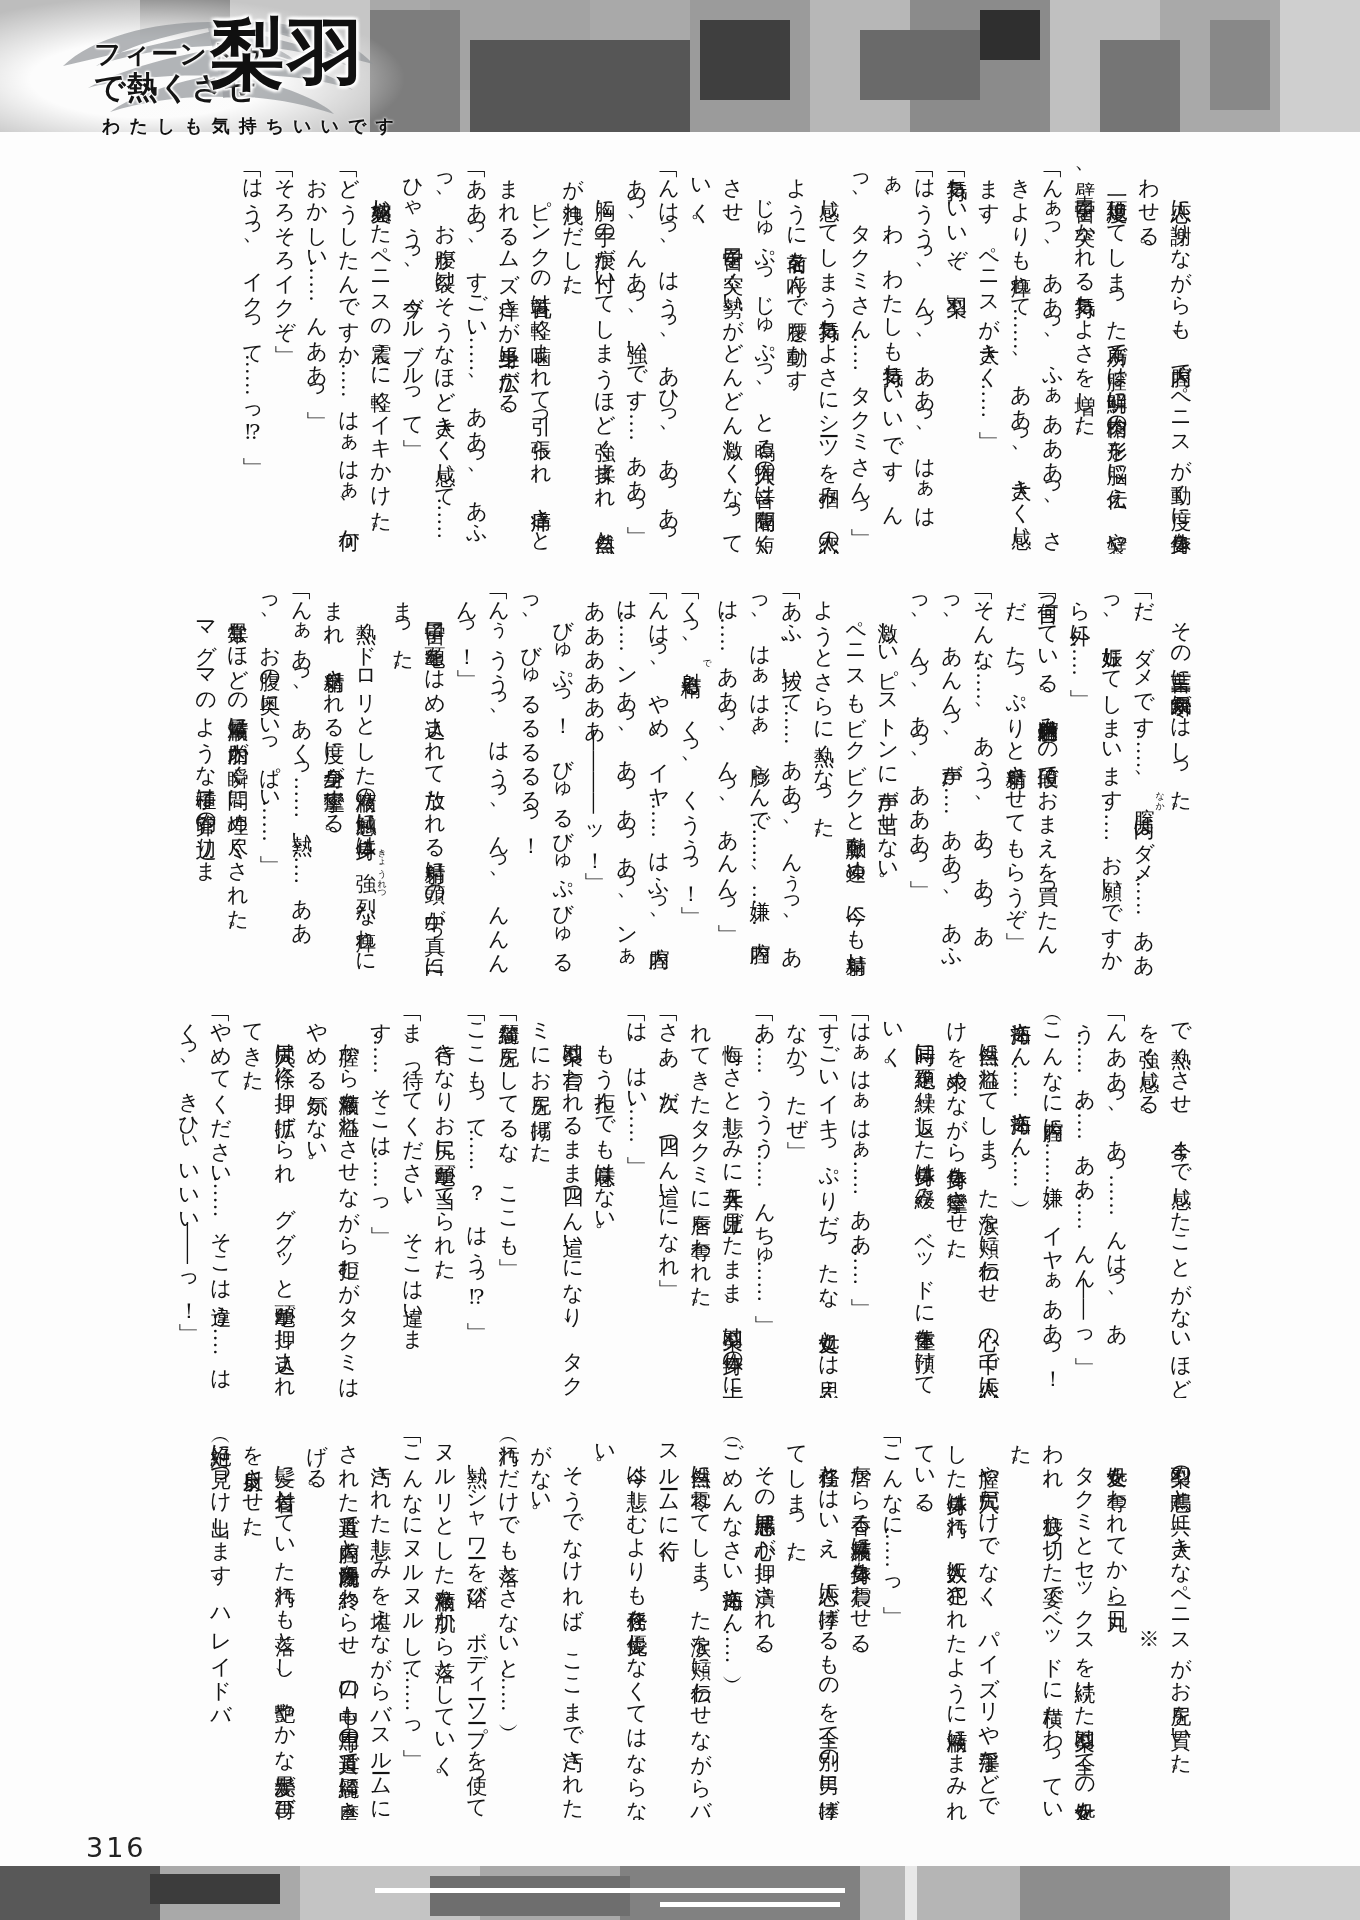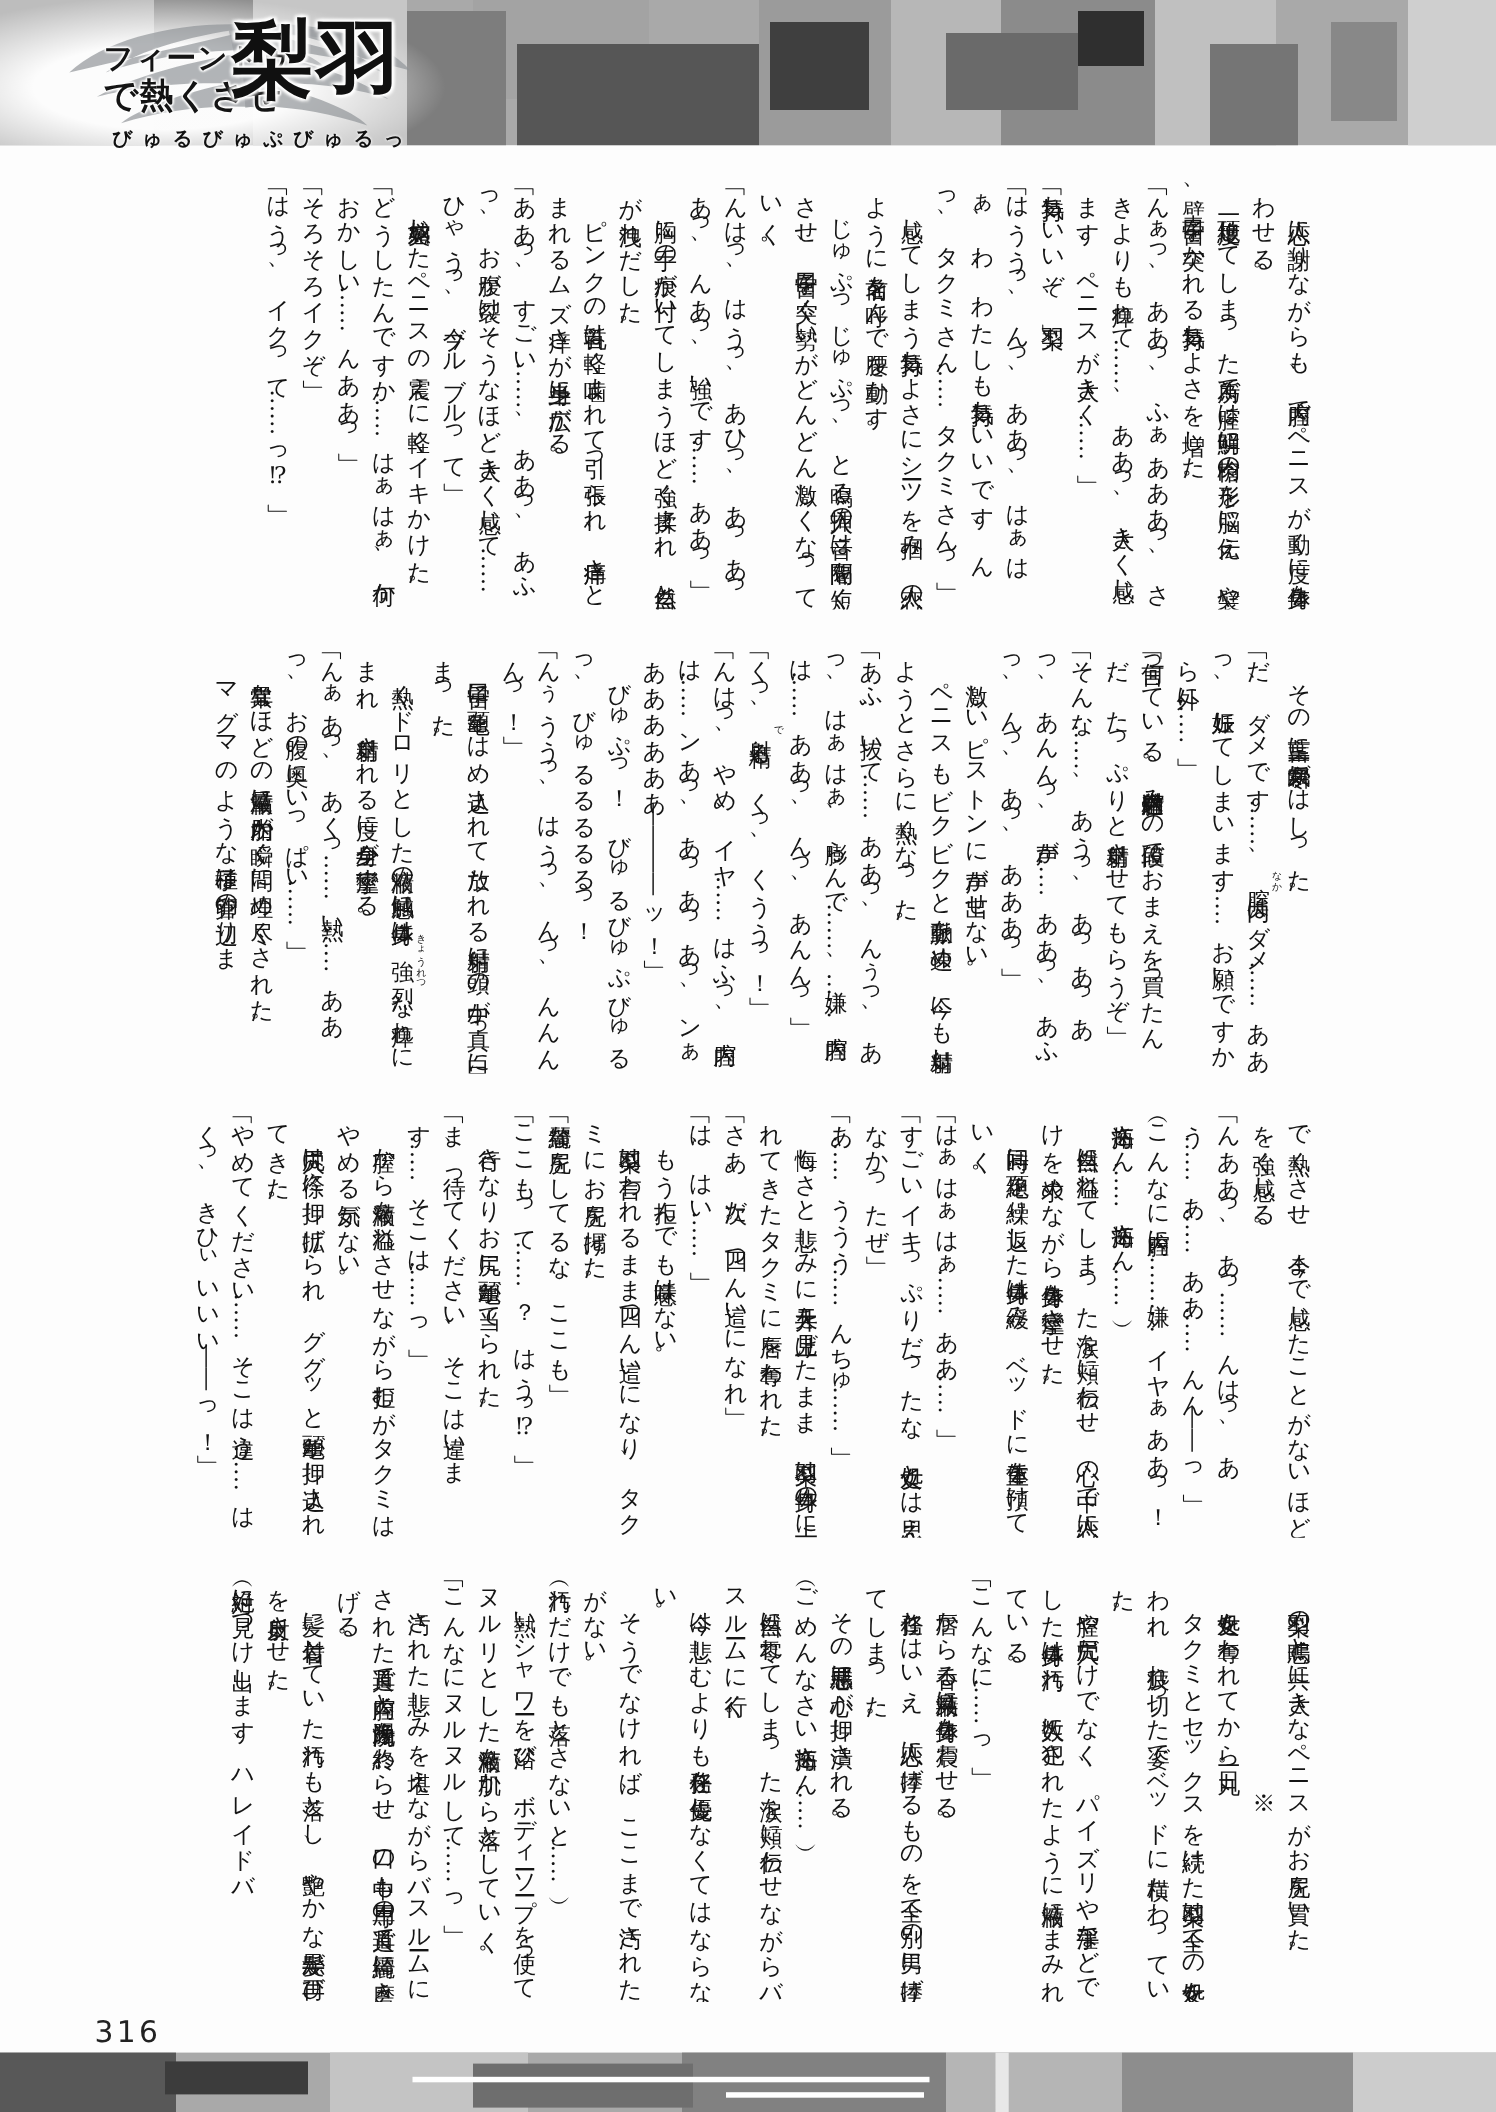--- a/index.html
+++ b/index.html
@@ -179,21 +179,21 @@
     <svg width="320" height="118" viewBox="0 0 320 118">
       <g fill="#8f9397" opacity="0.9">
         <path d="M5,52 C40,18 120,2 185,10 C130,14 70,30 38,52 C70,40 130,30 175,32 C120,40 60,56 30,74 C60,66 110,60 150,62 C110,70 70,84 52,98 C90,86 140,80 180,84 L185,10 Z" opacity="0.75"></path>
         <path d="M315,50 C285,16 215,2 160,10 C215,14 265,30 290,52 C262,40 210,30 172,32 C220,42 272,58 295,76 C268,66 222,60 185,62 C225,72 262,86 276,100 C240,88 195,80 165,84 L160,10 Z" opacity="0.75"></path>
         <path d="M150,14 C180,4 230,8 250,24 C225,16 185,16 165,24 C195,24 225,34 238,48 C215,38 185,36 165,40 C190,46 212,58 220,72 C198,60 175,56 160,58 Z" opacity="0.6"></path>
       </g>
     </svg>
     <div class="t-katakana t-line1">フィーンドゥ</div>
     <div class="t-katakana t-line2">で熱くさせ</div>
     <div class="t-main">梨羽</div>
-    <div class="subtitle">びゅるびゅぷびゅるっ</div>
+    <div class="subtitle">わたしも気持ちいいです</div>
   </div>
 
   <section class="trow row1" id="trow-0">
       <p>　恋人に謝りながらも、膣内でペニスが動く度に身体を震わせる。</p>
       <p>　一度絶頂してしまった所為で膣は鮮明に肉槍の形を脳に伝え、襞や壁、子宮口を突かれる気持ちよさを増した。</p>
       <p>「んぁっ、ああっ、ふぁあああっ、さきよりも痺れて……、ああっ、大きく感じます、ペニスが大きく……」</p>
       <p>「気持ちいいぞ、梨羽」</p>
       <p>「はううっ、んっ、ああっ、はぁはぁ、わ、わたしも気持ちいいです、んっ、タクミさん……タクミさんっ」</p>
       <p>　感じてしまう気持ちよさにシーツを掴み、恋人のように名前を呼んで腰を動かす。</p>
       <p>　じゅぷっじゅぷっ、と鳴る挿入の音は間隔を短くさせ、子宮口を突く勢いがどんどん激しくなっていく。</p>

